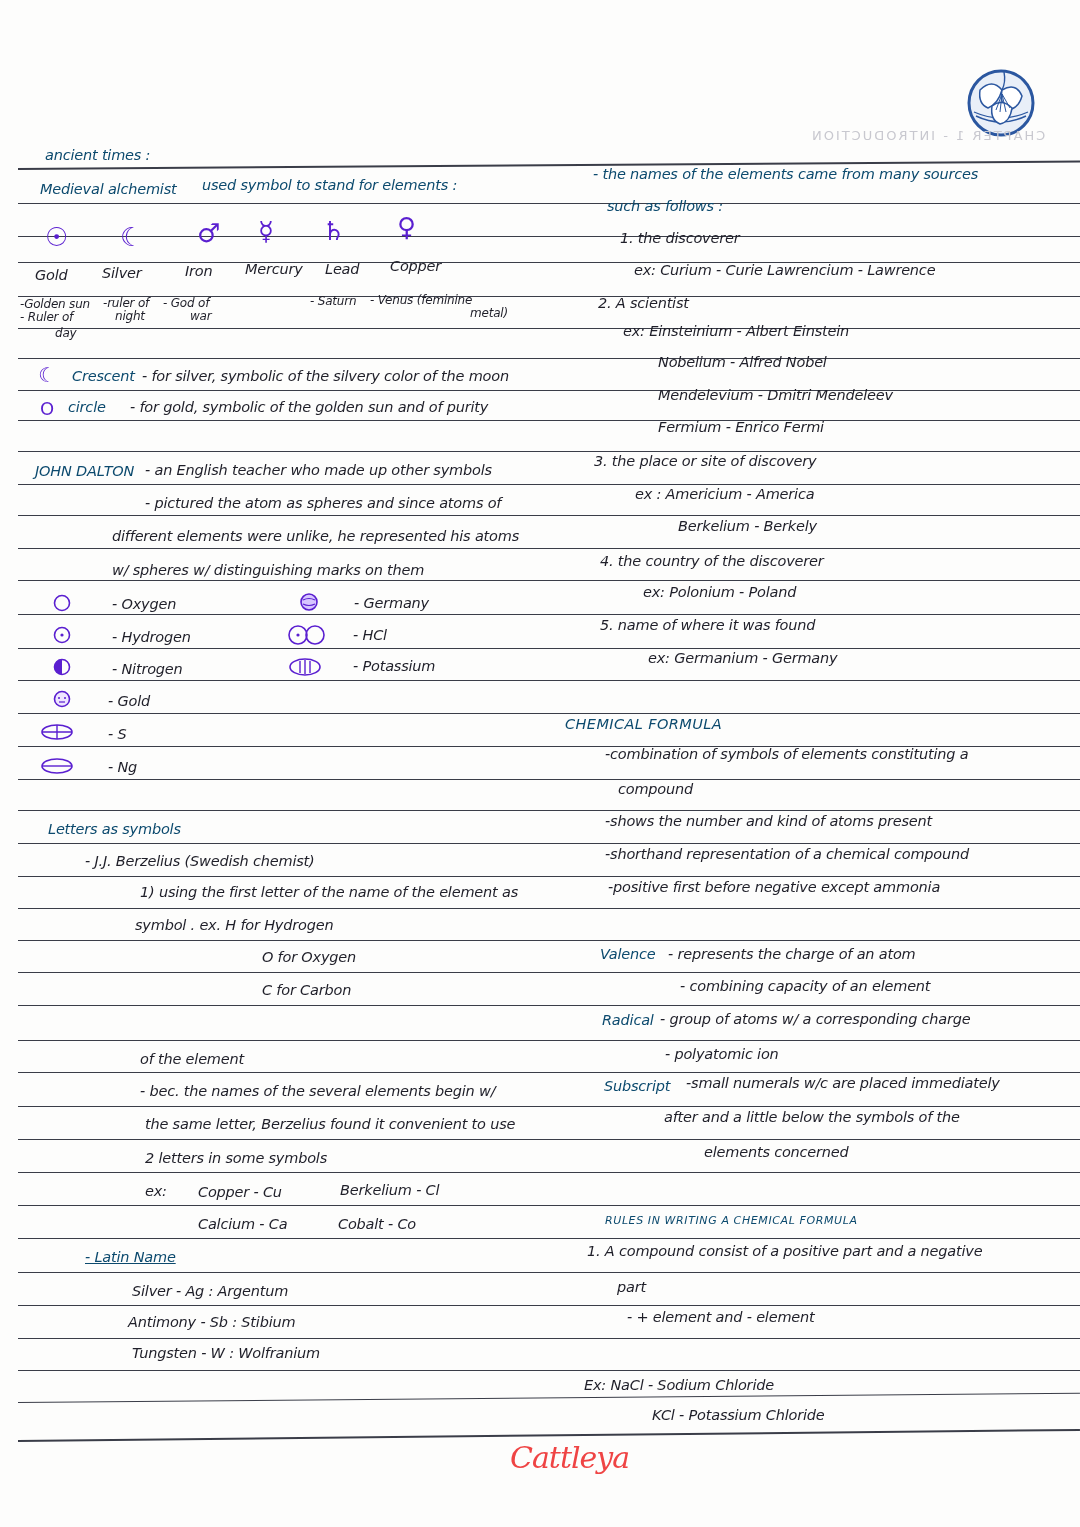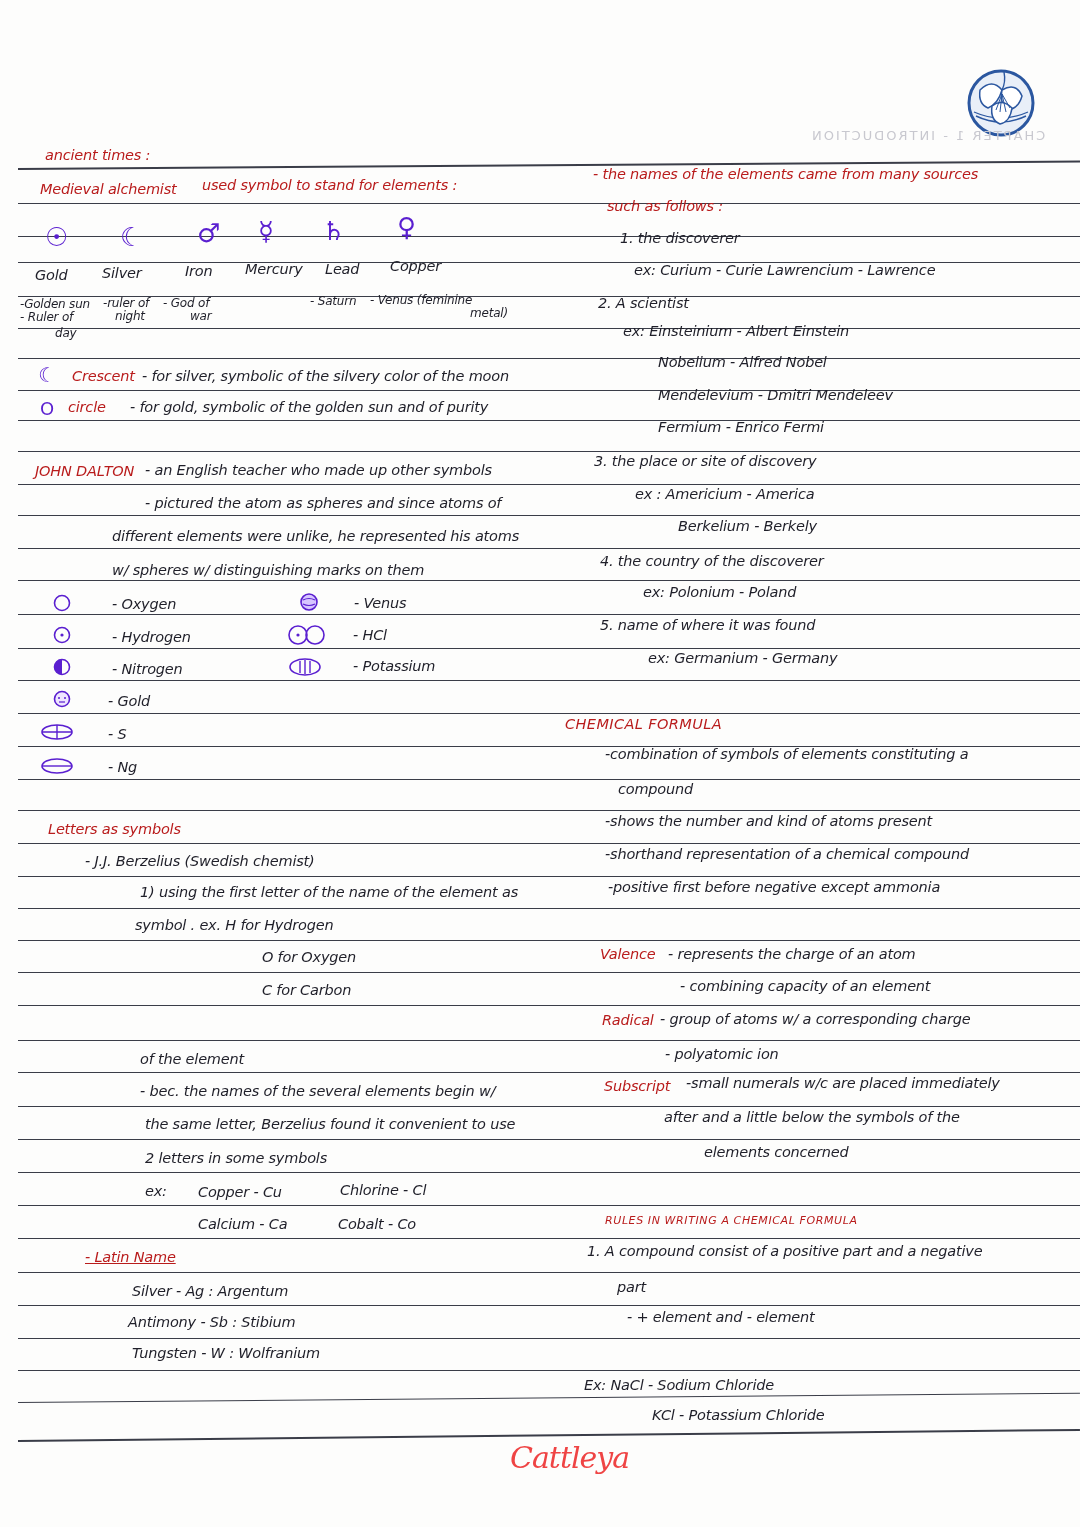--- a/index.html
+++ b/index.html
@@ -21,21 +21,21 @@
   .faint-print {
     position: absolute; color: #c8c8cf; font-size: 13px; letter-spacing: 2px;
     font-family: "DejaVu Sans", sans-serif; transform: scaleX(-1);
   }
   .t {
     position: absolute; white-space: nowrap;
     font-family: "DejaVu Sans", sans-serif; font-style: italic;
     font-size: 14.5px; line-height: 18px; color: #1f1f29;
     letter-spacing: -0.2px;
   }
-  .p { color: #b91c1c; }
+  .p { color: #0c4a6e; }
   .sm { font-size: 12px; line-height: 13px; }
   .sym {
     position: absolute; font-family: "DejaVu Sans", sans-serif;
     color: #5a1fd0; font-size: 26px; line-height: 26px; font-style: normal;
   }
   .dsym { position: absolute; }
   .sig {
     position: absolute; left: 510px; top: 1440px;
     font-family: "DejaVu Serif", serif; font-style: italic;
     font-size: 30px; color: #ef4444; letter-spacing: -1px;
@@ -171,21 +171,21 @@
   <svg class="dsym" style="left:40px; top:756px;" width="34" height="20">
       <ellipse cx="17" cy="10" rx="15" ry="7" fill="none" stroke="#5a1fd0" stroke-width="1.6"></ellipse>
       <path d="M2 10 L32 10" stroke="#5a1fd0" stroke-width="1.4"></path>
     </svg>
   <div class="t" style="left:108px; top:758px;">- Ng</div>
 
   <svg class="dsym" style="left:298px; top:592px;" width="22" height="20">
       <circle cx="11" cy="10" r="8" fill="#d7c6ff" stroke="#5a1fd0" stroke-width="1.6"></circle>
       <path d="M5 8 Q11 5 17 8 M5 12 Q11 15 17 12" stroke="#5a1fd0" stroke-width="1.2" fill="none"></path>
     </svg>
-  <div class="t" style="left:354px; top:594px;">- Venus</div>
+  <div class="t" style="left:354px; top:594px;">- Germany</div>
   <svg class="dsym" style="left:287px; top:624px;" width="40" height="22">
       <circle cx="11" cy="11" r="9" fill="none" stroke="#5a1fd0" stroke-width="1.6"></circle>
       <circle cx="11" cy="11" r="1.6" fill="#5a1fd0"></circle>
       <circle cx="28" cy="11" r="9" fill="none" stroke="#5a1fd0" stroke-width="1.6"></circle>
     </svg>
   <div class="t" style="left:353px; top:626px;">- HCl</div>
   <svg class="dsym" style="left:287px; top:656px;" width="36" height="22">
       <ellipse cx="18" cy="11" rx="15" ry="8" fill="none" stroke="#5a1fd0" stroke-width="1.6"></ellipse>
       <path d="M13 5 L13 17 M18 4 L18 18 M23 5 L23 17" stroke="#5a1fd0" stroke-width="1.4"></path>
     </svg>
@@ -196,21 +196,21 @@
   <div class="t" style="left:140px; top:883px;">1) using the first letter of the name of the element as</div>
   <div class="t" style="left:135px; top:916px;">symbol . ex.  H  for Hydrogen</div>
   <div class="t" style="left:262px; top:948px;">O  for Oxygen</div>
   <div class="t" style="left:262px; top:981px;">C  for Carbon</div>
   <div class="t" style="left:140px; top:1050px;">of the element</div>
   <div class="t" style="left:140px; top:1082px;">- bec. the names of the several elements begin w/</div>
   <div class="t" style="left:145px; top:1115px;">the same letter, Berzelius found it convenient to use</div>
   <div class="t" style="left:145px; top:1149px;">2 letters in some symbols</div>
   <div class="t" style="left:145px; top:1182px;">ex:</div>
   <div class="t" style="left:198px; top:1183px;">Copper - Cu</div>
-  <div class="t" style="left:340px; top:1181px;">Chlorine - Cl</div>
+  <div class="t" style="left:340px; top:1181px;">Berkelium - Cl</div>
   <div class="t" style="left:198px; top:1215px;">Calcium - Ca</div>
   <div class="t" style="left:338px; top:1215px;">Cobalt - Co</div>
 
   <div class="t p" style="left:85px; top:1248px;text-decoration:underline;">- Latin Name</div>
   <div class="t" style="left:132px; top:1282px;">Silver - Ag : Argentum</div>
   <div class="t" style="left:128px; top:1313px;">Antimony - Sb : Stibium</div>
   <div class="t" style="left:132px; top:1344px;">Tungsten - W : Wolfranium</div>
 
   <div class="t p" style="left:593px; top:165px;">- the names of the elements came from many sources</div>
   <div class="t p" style="left:607px; top:197px;">such as follows :</div>

